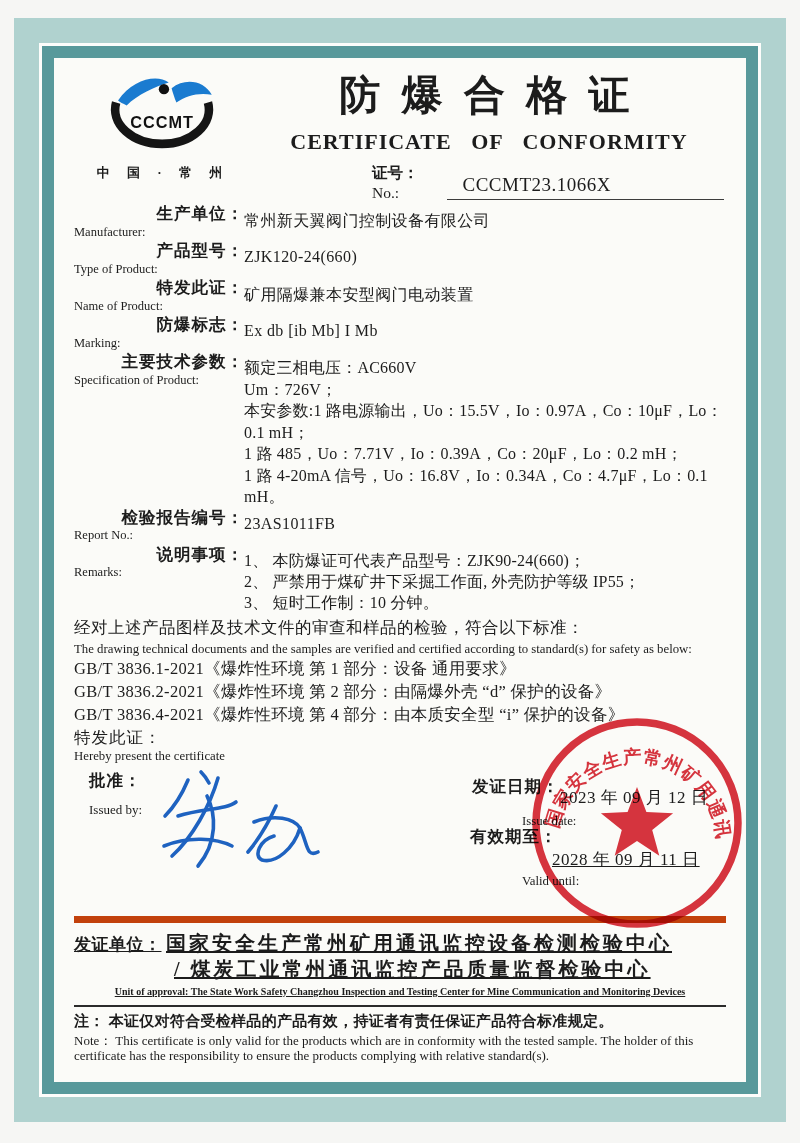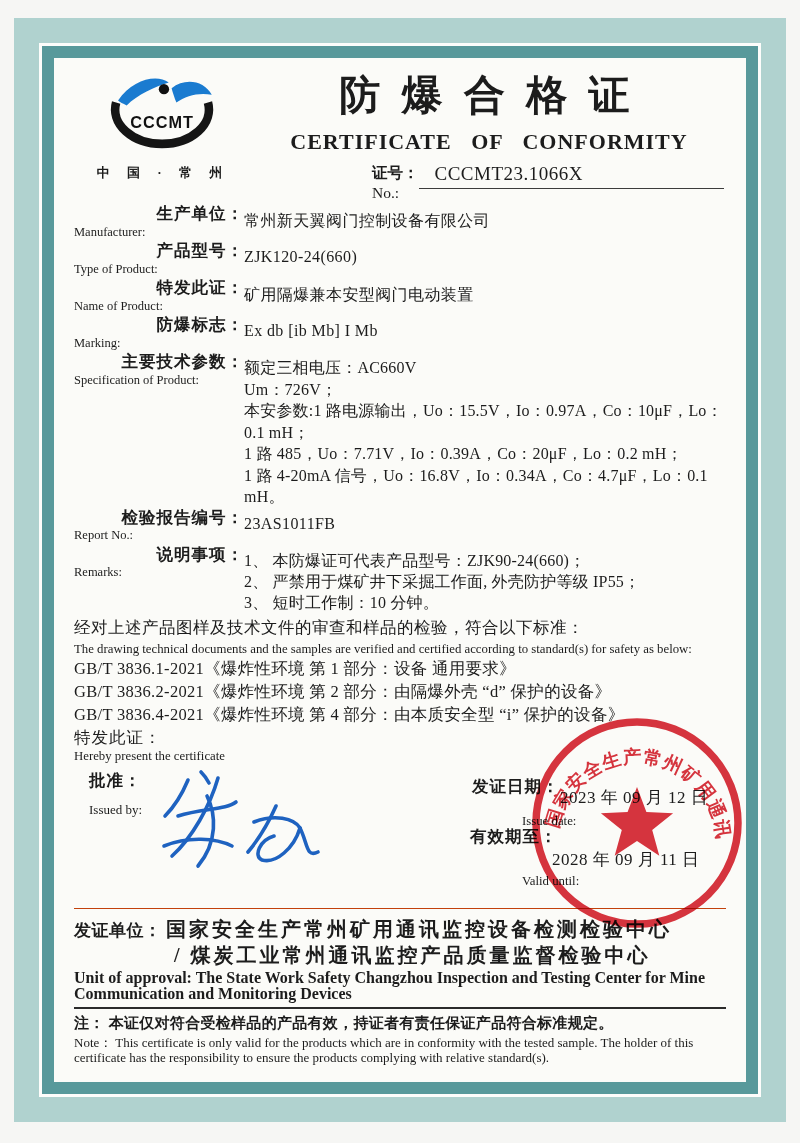--- a/index.html
+++ b/index.html
@@ -19,21 +19,21 @@
     background:#fbfbf8;overflow:hidden;
     padding:8px 20px 6px 20px;box-sizing:border-box;
   }
   
   .header{display:flex;margin-bottom:2px;}
   .logo-col{width:178px;flex:0 0 178px;text-align:center;padding-top:4px;}
   .logo-caption{font-size:13px;letter-spacing:7px;margin-top:2px;font-weight:bold;}
   .title-col{flex:1;text-align:center;}
   .title-cn{font-size:41px;font-weight:bold;letter-spacing:0.52em;margin-left:0.3em;margin-top:2px;}
   .title-en{font-size:22px;letter-spacing:1px;word-spacing:13px;margin-top:6px;font-weight:600;}
-  .certno-row{display:flex;align-items:flex-start;margin:8px 2px 0 120px;}
+  .certno-row{display:flex;align-items:flex-end;margin:8px 2px 0 120px;gap:28px;}
   .certno-labels{font-size:15.5px;line-height:1.3;text-align:left;}
   .certno-labels .cn{font-weight:bold;}
   .certno-line{flex:1;border-bottom:1.5px solid #3c3c3c;padding:0 0 3px 16px;font-size:19px;letter-spacing:0.5px;text-align:left;margin-bottom:3px;}
   
   .frow{display:grid;grid-template-columns:170px 1fr;align-items:start;margin-bottom:1px;}
   .flabel{line-height:1.12;}
   .flabel .cn{font-size:16.5px;font-weight:bold;letter-spacing:1px;text-align:right;}
   .flabel .en{font-size:12.5px;margin-top:1px;}
   .fvalue{font-size:16px;padding-top:6px;letter-spacing:0.4px;min-height:36px;box-sizing:border-box;}
   .fvalue-lines{padding-top:4px;}
@@ -50,27 +50,27 @@
   .approval{position:relative;height:142px;}
   .approve-block{position:absolute;left:15px;top:6px;}
   .approve-cn{font-size:16.5px;font-weight:bold;letter-spacing:1px;}
   .approve-en{font-size:13px;margin-top:10px;}
   .signature{position:absolute;left:78px;top:2px;}
   .datecell{position:absolute;font-size:17px;letter-spacing:0.5px;}
   .datelabel-cn{position:absolute;font-size:16.5px;font-weight:bold;letter-spacing:1px;}
   .datelabel-en{position:absolute;font-size:12.8px;}
   .stamp{position:absolute;left:452px;top:-52px;mix-blend-mode:multiply;opacity:0.92;z-index:5;}
   
-  .issuer{border-top:1px solid #c2410c;padding-top:7px;margin-top:2px;}
+  .issuer{border-top:7px solid #c2410c;padding-top:7px;margin-top:10px;text-decoration:underline;}
   .issuer-cnrow{display:flex;}
   .issuer-label{font-size:17px;font-weight:bold;flex:0 0 92px;padding-top:3px;letter-spacing:0.5px;}
   .issuer-names{flex:1;}
   .issuer-names div{font-size:20px;font-weight:bold;letter-spacing:3px;line-height:26px;}
   .issuer-names .l2{padding-left:8px;}
-  .issuer-en{font-weight:bold;font-size:16px;line-height:16px;margin-top:2px;}
+  .issuer-en{font-weight:bold;font-size:10px;line-height:16px;margin-top:2px;text-align:center;}
   .issuer-en .l2{padding-left:120px;}
   
   .notes{border-top:2px solid #2b2b2b;margin-top:5px;padding-top:5px;}
   .note-cn{font-size:15px;font-weight:bold;letter-spacing:0.3px;line-height:19px;}
   .note-en{font-size:13px;line-height:15.5px;margin-top:2px;}
 </style>
 </head>
 <body>
 
 <div class="frame-light"></div>
@@ -189,21 +189,21 @@
         <path d="M 124,40 C 116,58 106,74 96,86"></path>
         <path d="M 102,56 C 122,48 142,52 148,62 C 142,82 124,98 110,94 C 101,90 108,74 122,70"></path>
         <path d="M 148,62 C 156,78 154,92 166,86"></path>
       </g>
     </svg>
     <div class="datelabel-cn" style="left:398px;top:12px;">发证日期：</div>
     <div class="datelabel-en" style="left:448px;top:50px;">Issue date:</div>
     <div class="datecell" style="left:486px;top:22px;">2023 年 09 月 12 日</div>
     <div class="datelabel-cn" style="left:396px;top:62px;">有效期至：</div>
     <div class="datelabel-en" style="left:448px;top:110px;">Valid until:</div>
-    <div class="datecell" style="left:478px;top:84px;">2028 年 09 月 11 日</div>
+    <div class="datecell" style="left:478px;top:84px;text-decoration:underline;">2028 年 09 月 11 日</div>
     <svg class="stamp" width="222" height="222" viewBox="0 0 222 222">
       <defs>
         <path id="stamp-arc" d="M 31,131 A 80,80 0 1 1 191,131" fill="none"></path>
       </defs>
       <circle cx="111" cy="111" r="101" fill="none" stroke="#d6232e" stroke-width="7.5"></circle>
       <polygon points="111,75 120.4,100.1 147.1,101.3 126.2,117.9 133.3,143.7 111,129 88.7,143.7 95.8,117.9 74.9,101.3 101.6,100.1" fill="#d6232e"></polygon>
       <text font-family="Liberation Serif, serif" font-size="18.5" font-weight="bold" fill="#d6232e" letter-spacing="1">
         <textPath href="#stamp-arc" startOffset="14">国家安全生产常州矿用通讯监控设备检测检验中心</textPath>
       </text>
     </svg>

